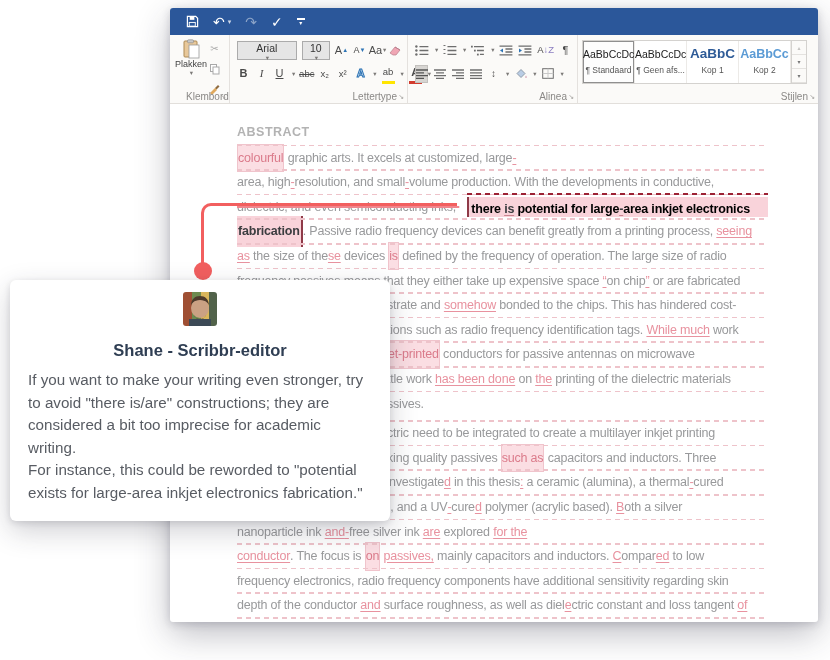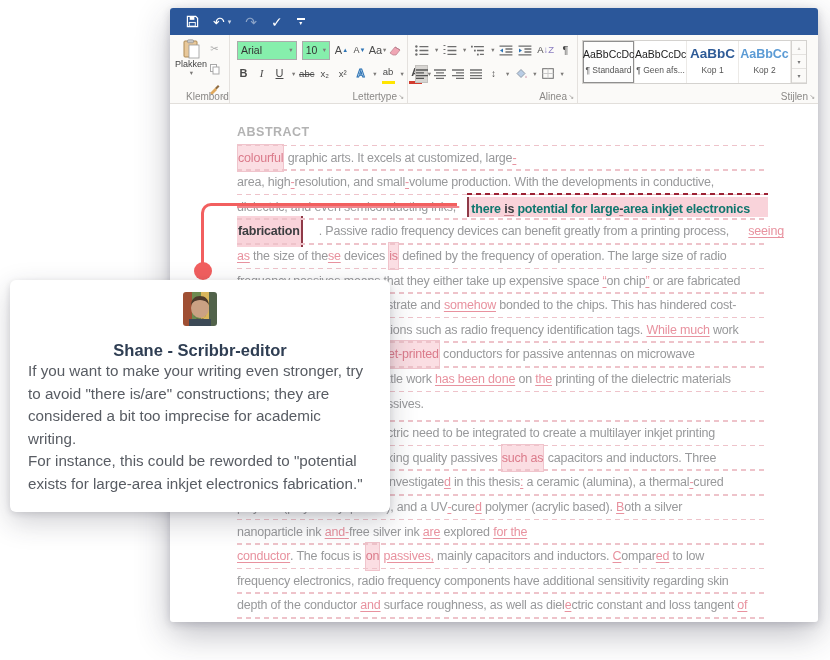--- a/index.html
+++ b/index.html
@@ -23,22 +23,22 @@
   .ribbon{position:absolute;left:0;top:27px;right:0;height:68px;background:#fbfaf8;
           border-bottom:1px solid #e2dfdb;display:flex;font-size:11px;color:#444;}
   .grp{position:relative;border-right:1px solid #e4e1de;height:100%;box-sizing:border-box;padding:3px 2px 13px 4px;}
   .grp-label{position:absolute;bottom:1px;left:16px;right:10px;text-align:right;font-size:10px;color:#8a8886;}
   .launcher{position:absolute;right:3px;bottom:2px;font-size:7px;color:#a09e9b;}
   .rrow{display:flex;align-items:center;gap:5px;height:24px;padding:0 3px;}
   .rrow2{height:23px;}
   .btn{display:inline-flex;align-items:center;justify-content:center;min-width:13px;height:18px;
        color:#4a4a4a;font-size:11px;line-height:1;}
   .car{font-size:6.5px;color:#7c7a78;margin-left:1px;}
-  .combo{display:flex;align-items:center;justify-content:space-between;background:#86efac;
-         border:1px solid #ababab;height:17px;font-size:10.5px;color:#333;padding:0 3px;}
+  .combo{display:flex;align-items:center;justify-content:space-between;background:#e5e5e5;
+         border:1px solid #ababab;height:17px;font-size:10.5px;color:#333;padding:0 3px;flex-direction:column;}
   .sel{background:#d7d5d2;box-shadow:inset 0 0 0 1px #c2c0bd;}
   .ic{display:block;}
   .u-line{text-decoration:underline;}
   .strike{text-decoration:line-through;font-size:9.5px;}
   .fx-a{color:#fff;font-weight:700;-webkit-text-stroke:1px #2e74b5;text-shadow:0 0 1px #2e74b5;}
   .hl-ab{border-bottom:3px solid #ffe500;font-size:9.5px;padding-bottom:0px;}
   .fc-a{border-bottom:3px solid #d23b2e;font-weight:600;}
   .grow b{font-size:6px;color:#2e74b5;vertical-align:top;}
   .sortic{font-size:9.5px;}
   .sortic em{font-style:normal;color:#8a7cc0;}
@@ -61,21 +61,21 @@
   .doc-heading{position:absolute;left:67px;top:117px;font-size:12.5px;font-weight:700;
                letter-spacing:.5px;color:#b3b3b3;}
   .dl{position:absolute;left:67px;width:531px;height:24.6px;line-height:24.6px;display:flex;
       white-space:pre;font-size:12.5px;letter-spacing:-.2px;color:var(--text,#98999b);box-sizing:border-box;}
   .dl::before{content:"";position:absolute;left:0;top:-1px;width:531px;height:1.8px;
       background:repeating-linear-gradient(90deg,var(--dash,#eec3ca) 0 5px,transparent 5px 9px);}
   .sn{}
   .si{color:var(--ins,#e8929f);text-decoration:underline;text-decoration-color:var(--ins,#e8929f);text-underline-offset:2px;}
   .sh{align-self:center;background:#fbdee3;color:#db7b8b;box-shadow:inset 0 0 0 1px #f0c4cc;padding:2px 1px;}
   .sd{text-decoration:line-through;text-decoration-color:#f0868d;text-decoration-thickness:1.5px;}
-  .sH{color:#0f766e;font-weight:600;}
+  .sH{color:#000000;font-weight:600;}
   .sI{color:#3c3d40;font-weight:600;text-decoration:underline;text-decoration-color:#cb8490;text-underline-offset:2px;}
   .sHe{align-self:center;background:var(--hl,#f9d3da);color:#3c3d40;font-weight:600;
        padding:3px 1px 3px 1px;border-right:2px solid #8f3a48;}
   .ext{flex:1;position:relative;background:var(--hl,#f9d3da);border-left:2px solid #8f3a48;
        margin:2px 0;padding-left:2px;}
   .ext .sH,.ext .sI{background:transparent;}
   .dd .ext::before{content:"";position:absolute;left:-2px;right:0;top:-4px;height:2px;
       background:repeating-linear-gradient(90deg,var(--darkdash,#9c2134) 0 5px,transparent 5px 9px);}
 
   
@@ -83,21 +83,21 @@
              border-left:3px solid var(--connector,#f25f5f);border-top:3px solid var(--connector,#f25f5f);
              border-top-left-radius:10px;z-index:20;}
   .dot{position:absolute;left:193.5px;top:262px;width:18px;height:18px;border-radius:50%;
        background:var(--connector,#f25f5f);z-index:21;}
   .card{position:absolute;left:10px;top:280px;width:380px;box-sizing:border-box;background:#fff;
         border-radius:6px;box-shadow:0 10px 28px rgba(40,40,60,.22), 0 2px 6px rgba(40,40,60,.14);
         padding:12px 18px 16px 18px;z-index:30;}
   .card-head{display:flex;align-items:center;gap:15px;flex-direction:column;}
   .avatar{width:34px;height:34px;border-radius:3px;overflow:hidden;flex:0 0 34px;}
   .card-author{font-size:16.5px;font-weight:700;color:#2f3e53;}
-  .card-body{margin-top:0;font-size:15.2px;line-height:22.6px;color:#585c63;white-space:pre-line;}
+  .card-body{margin-top:9px;font-size:15.2px;line-height:22.6px;color:#585c63;white-space:pre-line;}
 </style>
 </head>
 <body>
 
 <div class="stage">
 
   <div class="window">
 
     <div class="titlebar">
       <span class="qat-btn">
@@ -367,21 +367,21 @@
         <div class="grp-label">Stijlen</div>
         <span class="launcher">↘</span>
       </div>
     </div>
 
     <div class="doc-heading">ABSTRACT</div>
     <div>
         <div class="dl" style="top: 137.5px;"><span class="sh">colourful</span><span class="sn"> graphic arts. It excels at customized, large</span><span class="si">-</span></div>
         <div class="dl" style="top: 162px;"><span class="sn">area, high</span><span class="si">-</span><span class="sn">resolution, and small</span><span class="si">-</span><span class="sn">volume production. With the developments in conductive,</span></div>
         <div class="dl dd" style="top: 186.7px; gap: 8px;"><span class="sd">dielectric, and even semiconducting inks, </span><span class="ext"><span class="sH">there </span><span class="sI">is</span><span class="sH"> potential for large</span><span class="sI">-</span><span class="sH">area inkjet electronics</span></span></div>
-        <div class="dl" style="top: 211.3px; gap: 16px;"><span class="sHe">fabrication</span><span class="sn">. Passive radio frequency devices can benefit greatly from a printing process, </span><span class="si">seeing</span></div>
+        <div class="dl" style="top: 211.3px;"><span class="sHe">fabrication</span><span class="sn">. Passive radio frequency devices can benefit greatly from a printing process, </span><span class="si">seeing</span></div>
         <div class="dl" style="top: 235.9px;"><span class="si">as</span><span class="sn"> the size of the</span><span class="si">se</span><span class="sn"> devices </span><span class="sh">is</span><span class="sn"> defined by the frequency of operation. The large size of radio</span></div>
         <div class="dl" style="top: 260.5px;"><span class="sd">frequency passives means</span><span class="sn"> that they either take up expensive space </span><span class="si">“</span><span class="sn">on chip</span><span class="si">”</span><span class="sn"> or are fabricated</span></div>
         <div class="dl" style="top: 285.1px; padding-left: 150px;"><span class="sn">strate and </span><span class="si">somehow</span><span class="sn"> bonded to the chips. This has hindered cost-</span></div>
         <div class="dl" style="top: 309.7px; padding-left: 150px;"><span class="sn">tions such as radio frequency identification tags. </span><span class="si">While much</span><span class="sn"> work</span></div>
         <div class="dl" style="top: 334.3px; padding-left: 150px;"><span class="sh">et-printed</span><span class="sn"> conductors for passive antennas on microwave</span></div>
         <div class="dl" style="top: 358.9px; padding-left: 150px;"><span class="sn">ttle work </span><span class="si">has been done</span><span class="sn"> on </span><span class="si">the</span><span class="sn"> printing of the dielectric materials</span></div>
         <div class="dl" style="top: 383.5px; padding-left: 150px;"><span class="sn">ssives.</span></div>
         <div class="dl" style="top: 413.1px; padding-left: 150px;"><span class="sn">ctric need to be integrated to create a multilayer inkjet printing</span></div>
         <div class="dl" style="top: 437.7px; padding-left: 150px;"><span class="sn">king quality passives </span><span class="sh">such as</span><span class="sn"> capacitors and inductors. Three</span></div>
         <div class="dl" style="top: 462.3px;"><span class="sn">inkjet-printed dielectrics are investigate</span><span class="si">d</span><span class="sn"> in this thesis</span><span class="si">:</span><span class="sn"> a ceramic (alumina), a thermal</span><span class="si">-</span><span class="sn">cured</span></div>

